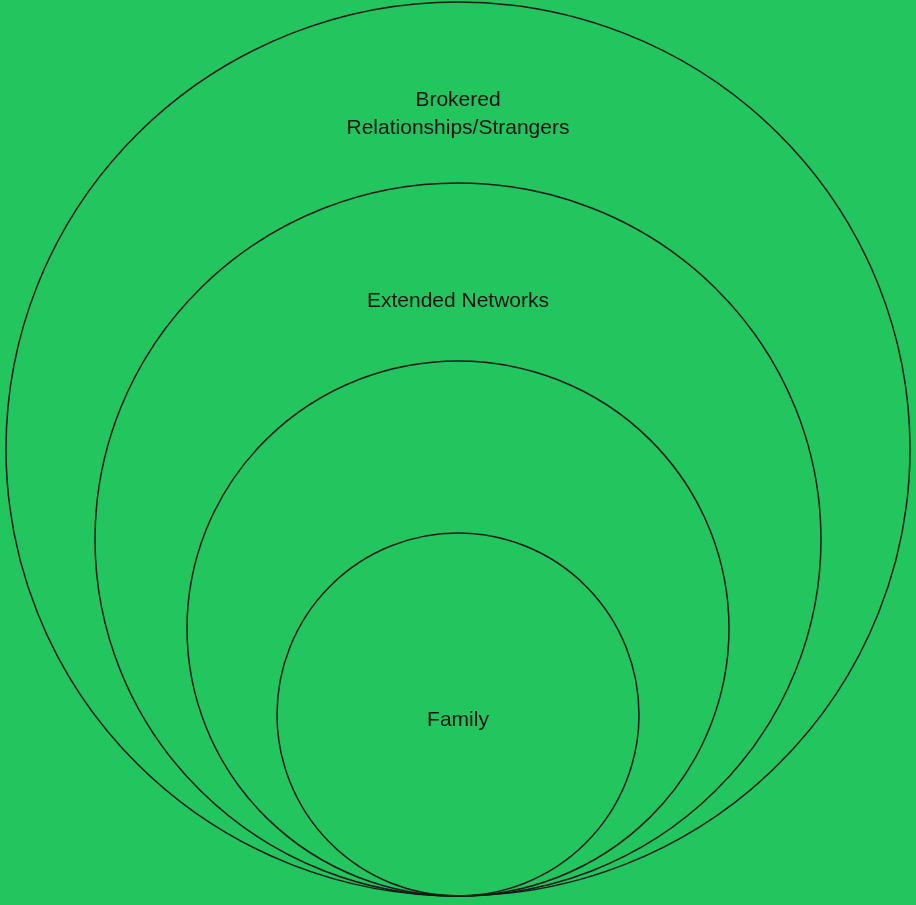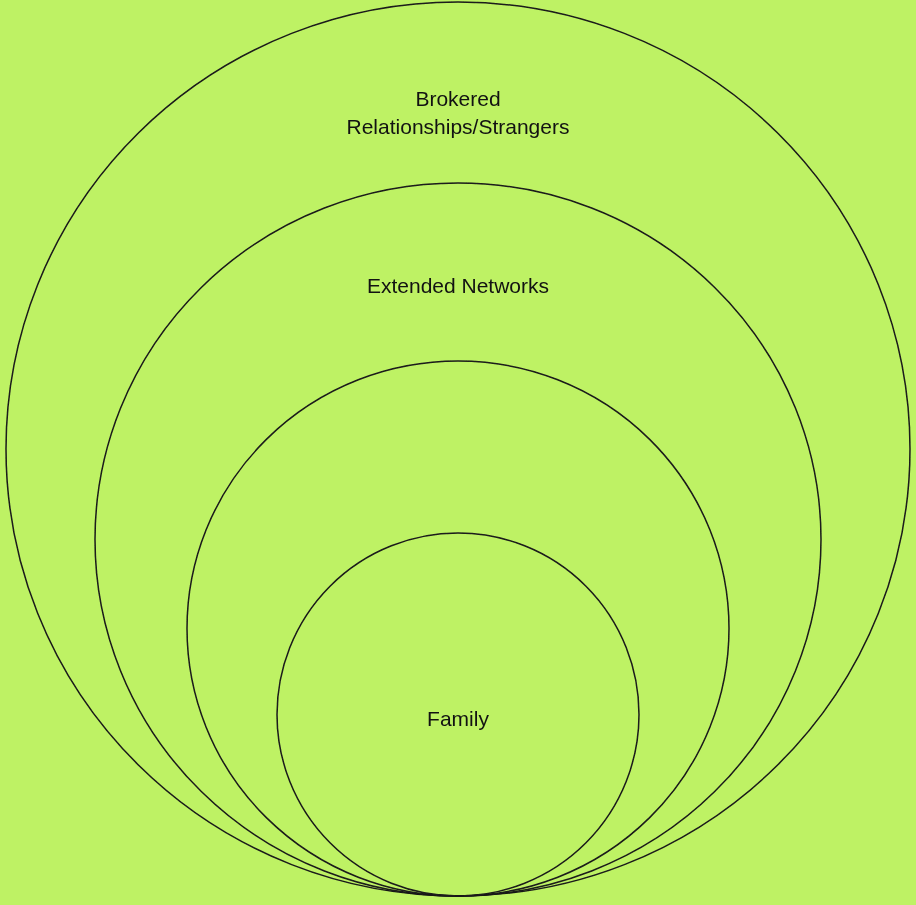--- a/index.html
+++ b/index.html
@@ -1,22 +1,22 @@
 <!DOCTYPE html>
 <html><head>
 <meta charset="utf-8">
 <style>
   html,body{margin:0;padding:0;background:#ffffff;}
-  .canvas{position:relative;width:916px;height:905px;background:#bef264;overflow:hidden;
+  .canvas{position:relative;width:916px;height:905px;background:#22c55e;overflow:hidden;
           font-family:"Liberation Sans",sans-serif;}
   .canvas svg{position:absolute;left:0;top:0;}
   .ring-label{position:absolute;left:0;width:916px;text-align:center;
               font-size:21px;line-height:28px;color:#121212;white-space:pre-line;}
   .label-brokered{top:85px;}
-  .label-extended{top:272px;}
+  .label-extended{top:286px;}
   .label-acquaintances{top:433px;}
   .label-family{top:705px;}
 </style>
 </head>
 <body>
 
 <div class="canvas">
   <svg width="916" height="905" viewBox="0 0 916 905">
     <defs>
       <filter id="soften" x="-5%" y="-5%" width="110%" height="110%">

